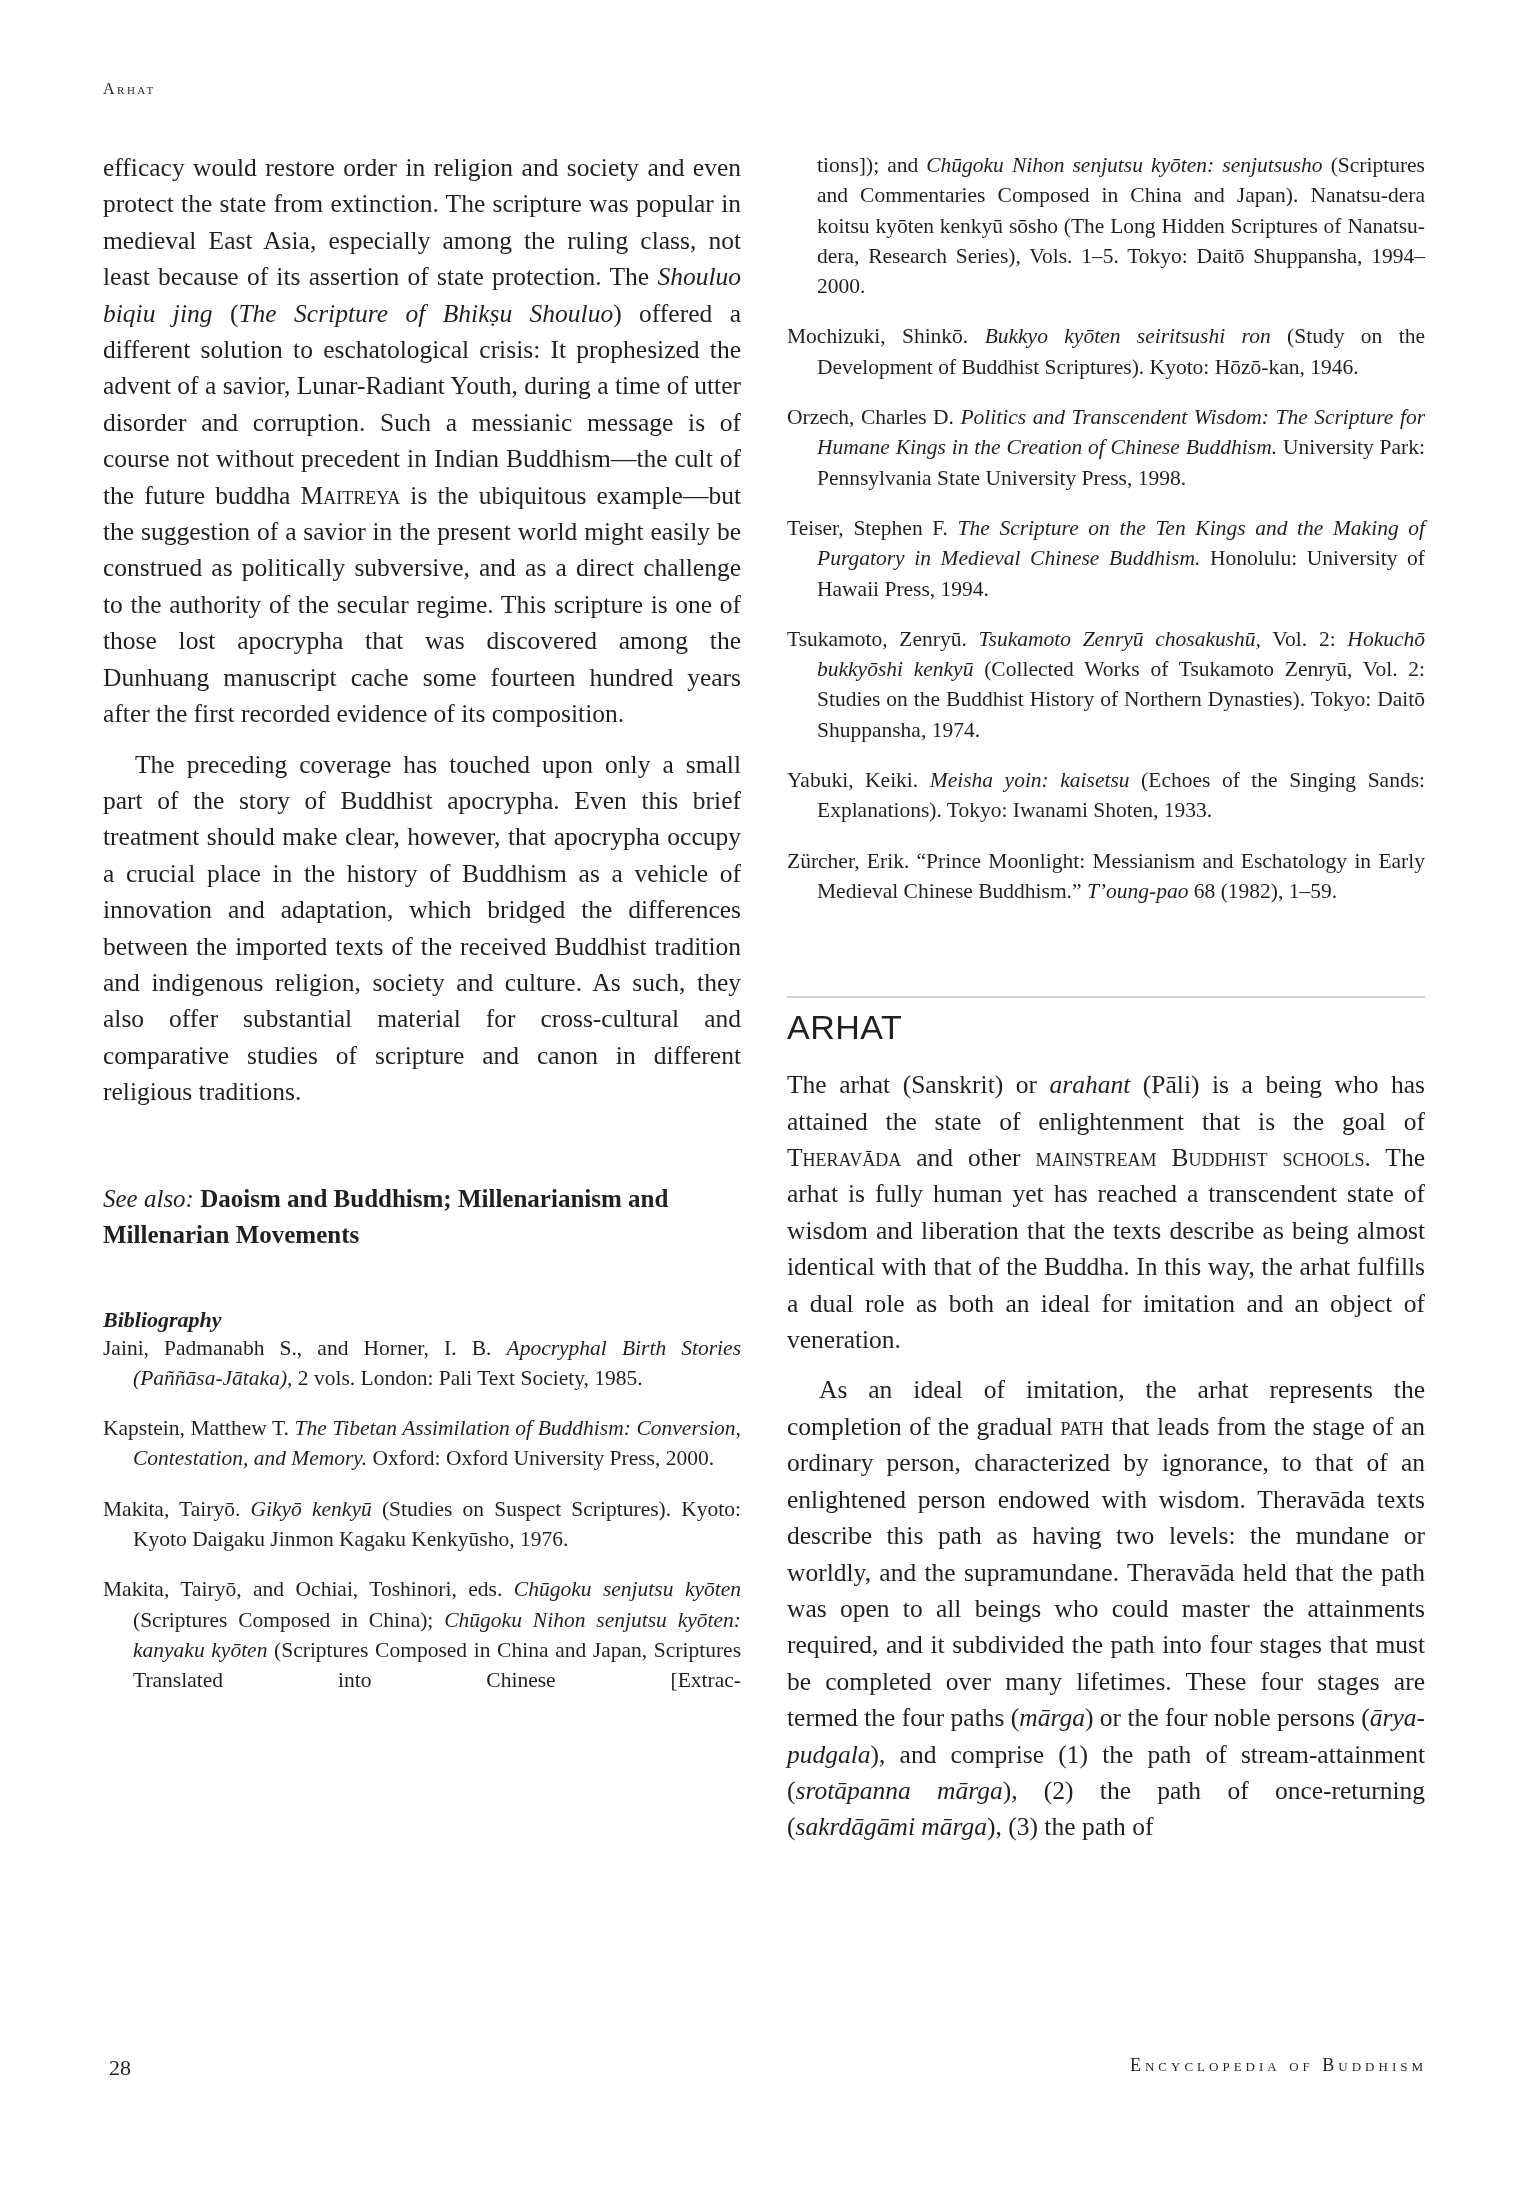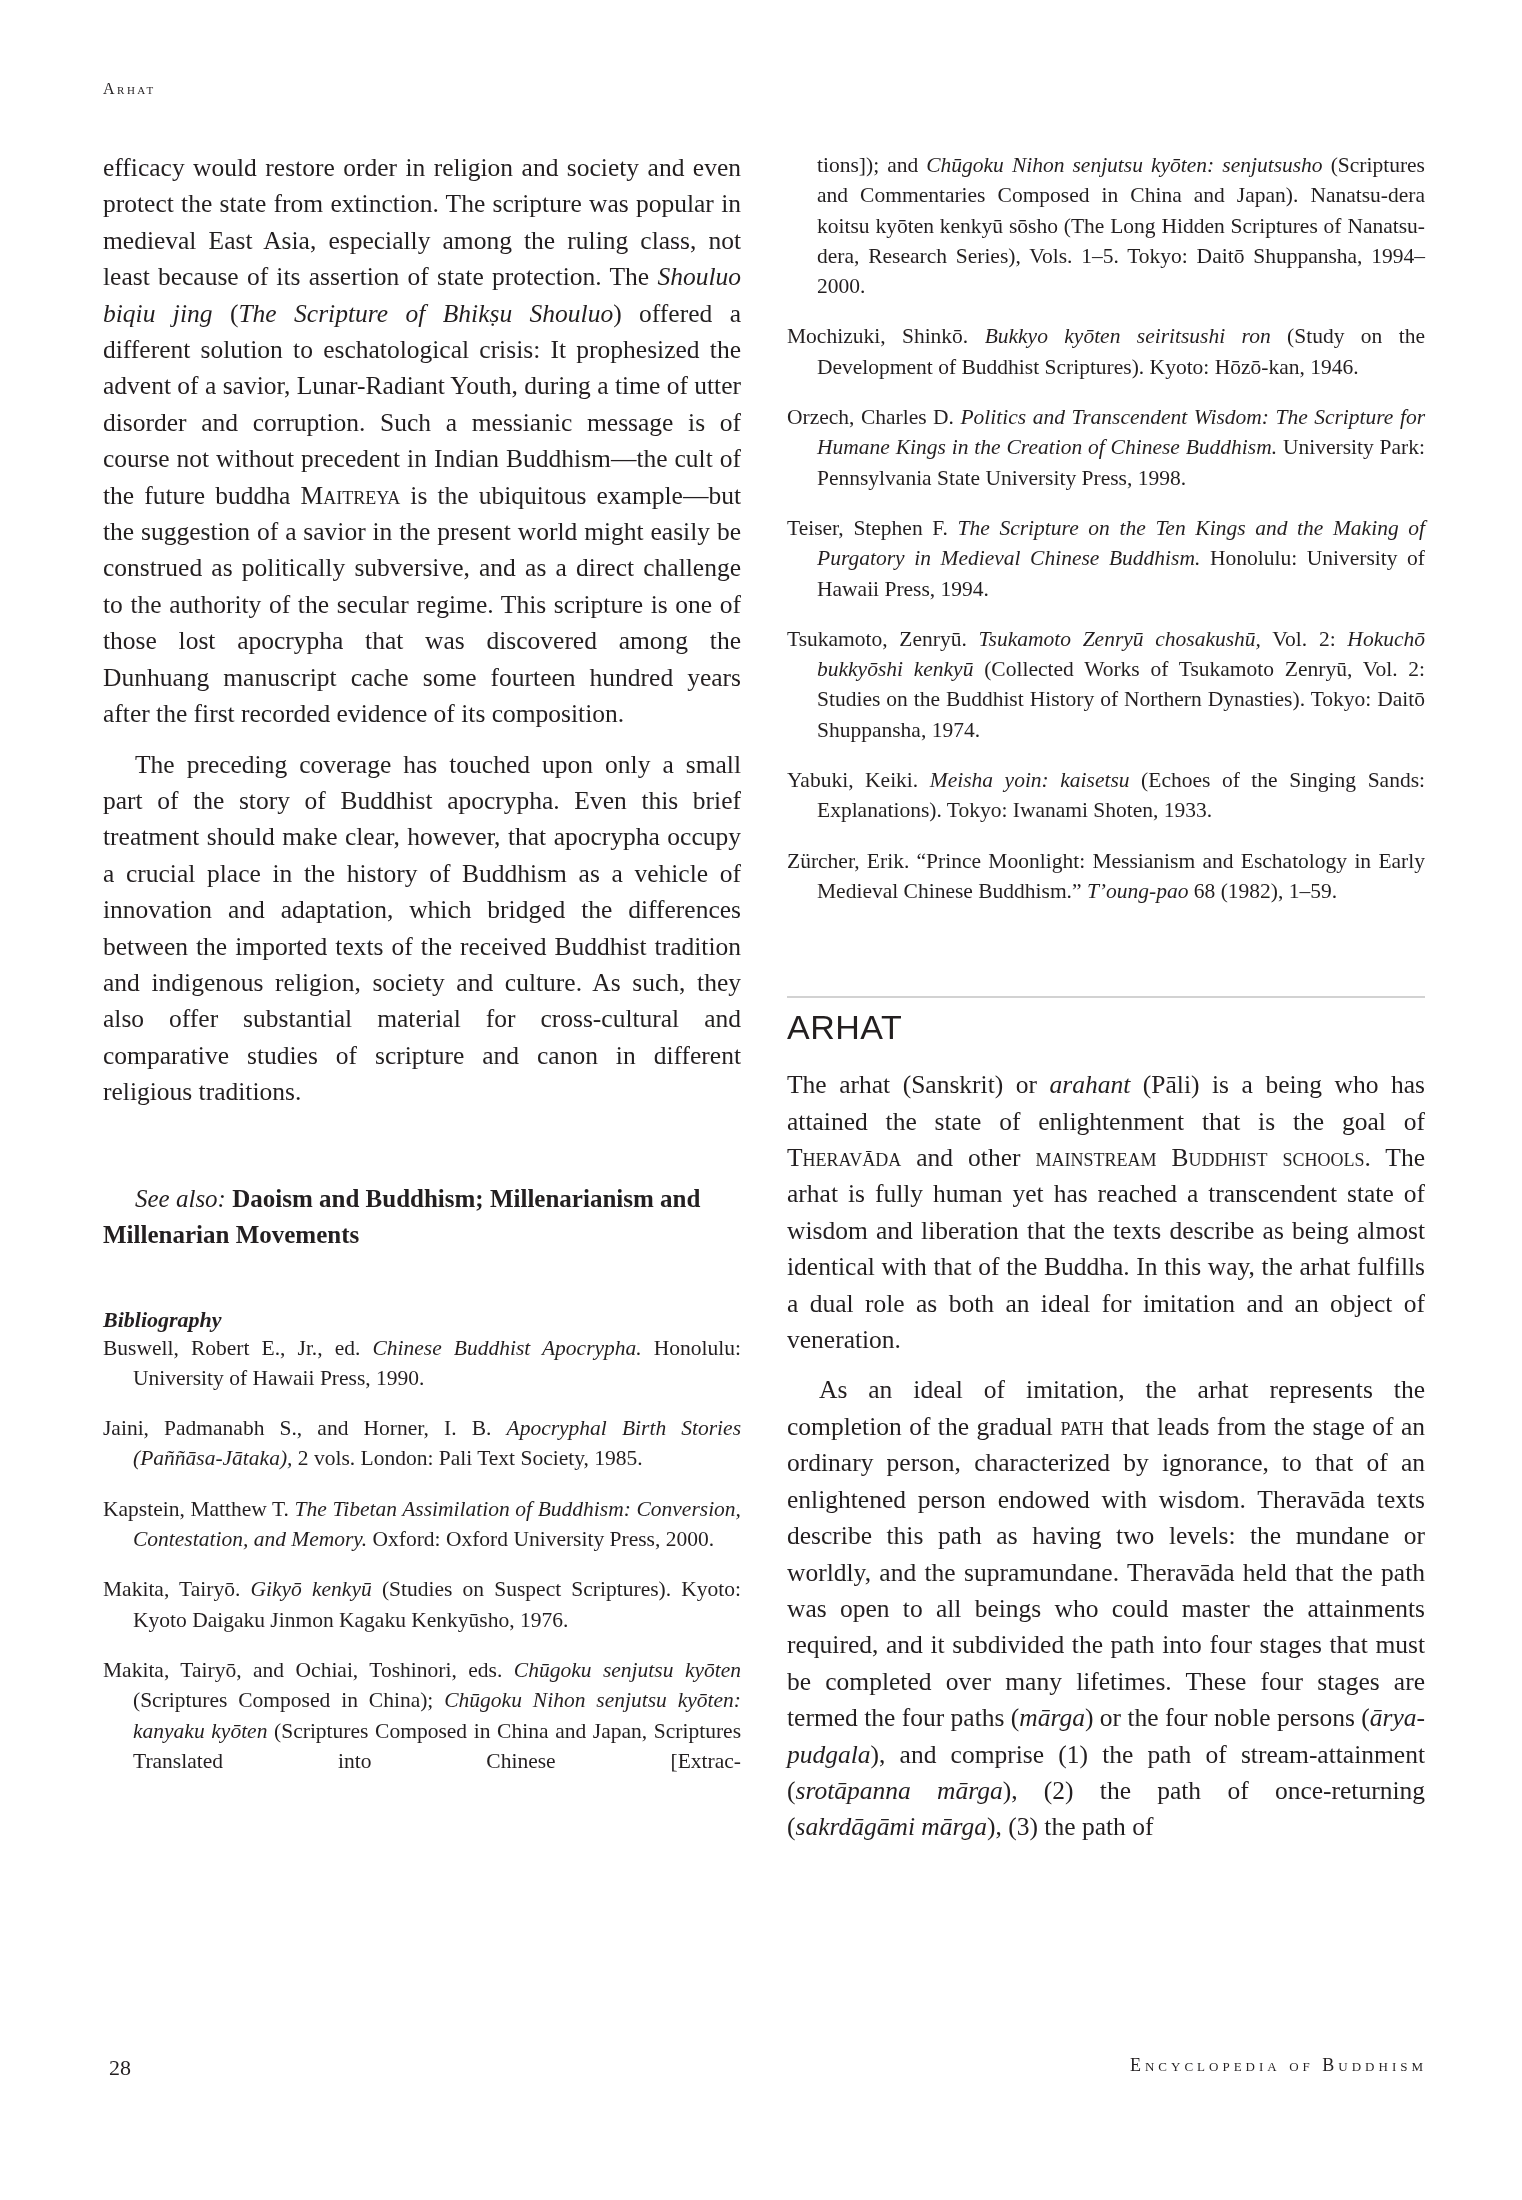--- a/index.html
+++ b/index.html
@@ -17,21 +17,21 @@
   .col { position: absolute; top: 150px; width: 638px; }
   .col-left { left: 103px; }
   .col-right { left: 787px; }
   p.body {
     margin: 0; font-size: 25.5px; line-height: 36.4px; text-align: justify;
     hyphens: manual;
   }
   p.body.indent { text-indent: 32px; margin-top: 14px; }
   .sc { font-variant: small-caps; }
   .seealso { margin-top: 70px; font-size: 25px; line-height: 36px; }
-  .seealso .lbl { font-style: italic; margin-left: 32px; }
+  .seealso .lbl { font-style: italic; }
   .seealso .refs { font-weight: bold; }
   .biblio-head { margin-top: 54px; font-style: italic; font-weight: bold; font-size: 22px; }
   .bib { font-size: 21.5px; line-height: 30.3px; text-align: justify;
          padding-left: 30px; text-indent: -30px; margin: 0 0 20px 0; }
   .bib.first { margin-top: 22px; }
   .bib.cont { text-indent: 0; }
   .bib i { font-style: italic; }
   .signature { text-align: right; font-variant: small-caps; font-size: 23px; margin-top: 22px; letter-spacing: 0.5px; }
   .rule { height: 2px; background: #d2d2d2; margin-top: 90px; }
   .entry-title {
@@ -53,21 +53,20 @@
 
 <div class="col col-left">
   <p class="body"><span>efficacy would restore order in religion and society and even protect the state from extinction. The scripture was popular in medieval East Asia, especially among the ruling class, not least because of its assertion of state protection. The </span><i>Shouluo biqiu jing</i><span> (</span><i>The Scripture of Bhikṣu Shouluo</i><span>) offered a different solution to eschatological crisis: It prophesized the advent of a savior, Lunar-Radiant Youth, during a time of utter disorder and corruption. Such a messianic message is of course not without precedent in Indian Buddhism—the cult of the future buddha </span><span class="sc">Maitreya</span><span> is the ubiquitous example—but the suggestion of a savior in the present world might easily be construed as politically subversive, and as a direct challenge to the authority of the secular regime. This scripture is one of those lost apocrypha that was discovered among the Dunhuang manuscript cache some fourteen hundred years after the first recorded evidence of its composition.</span></p>
 
   <p class="body indent">The preceding coverage has touched upon only a small part of the story of Buddhist apocrypha. Even this brief treatment should make clear, however, that apocrypha occupy a crucial place in the history of Buddhism as a vehicle of innovation and adaptation, which bridged the differences between the imported texts of the received Buddhist tradition and indigenous religion, society and culture. As such, they also offer substantial material for cross-cultural and comparative studies of scripture and canon in different religious traditions.</p>
 
   <div class="seealso"><span class="lbl">See also:</span><span class="refs"> Daoism and Buddhism; Millenarianism and Millenarian Movements</span></div>
 
   <div class="biblio-head">Bibliography</div>
 
-  <p class="bib"><span>Buswell, Robert E., Jr., ed. </span><i>Chinese Buddhist Apocrypha.</i><span> Honolulu: University of Hawaii Press, 1990.</span></p>
   <p class="bib"><span>Jaini, Padmanabh S., and Horner, I. B. </span><i>Apocryphal Birth Stories (Paññāsa-Jātaka),</i><span> 2 vols. London: Pali Text Society, 1985.</span></p>
   <p class="bib"><span>Kapstein, Matthew T. </span><i>The Tibetan Assimilation of Buddhism: Conversion, Contestation, and Memory.</i><span> Oxford: Oxford University Press, 2000.</span></p>
   <p class="bib"><span>Makita, Tairyō. </span><i>Gikyō kenkyū</i><span> (Studies on Suspect Scriptures). Kyoto: Kyoto Daigaku Jinmon Kagaku Kenkyūsho, 1976.</span></p>
   <p class="bib" style="text-align-last: justify;"><span>Makita, Tairyō, and Ochiai, Toshinori, eds. </span><i>Chūgoku senjutsu kyōten</i><span> (Scriptures Composed in China); </span><i>Chūgoku Nihon senjutsu kyōten: kanyaku kyōten</i><span> (Scriptures Composed in China and Japan, Scriptures Translated into Chinese [Extrac-</span></p>
 </div>
 
 <div class="col col-right">
   <p class="bib cont" style="padding-left:30px;"><span>tions]); and </span><i>Chūgoku Nihon senjutsu kyōten: senjutsusho</i><span> (Scriptures and Commentaries Composed in China and Japan). Nanatsu-dera koitsu kyōten kenkyū sōsho (The Long Hidden Scriptures of Nanatsu-dera, Research Series), Vols. 1–5. Tokyo: Daitō Shuppansha, 1994–2000.</span></p>
 
   <p class="bib"><span>Mochizuki, Shinkō. </span><i>Bukkyo kyōten seiritsushi ron</i><span> (Study on the Development of Buddhist Scriptures). Kyoto: Hōzō-kan, 1946.</span></p>

